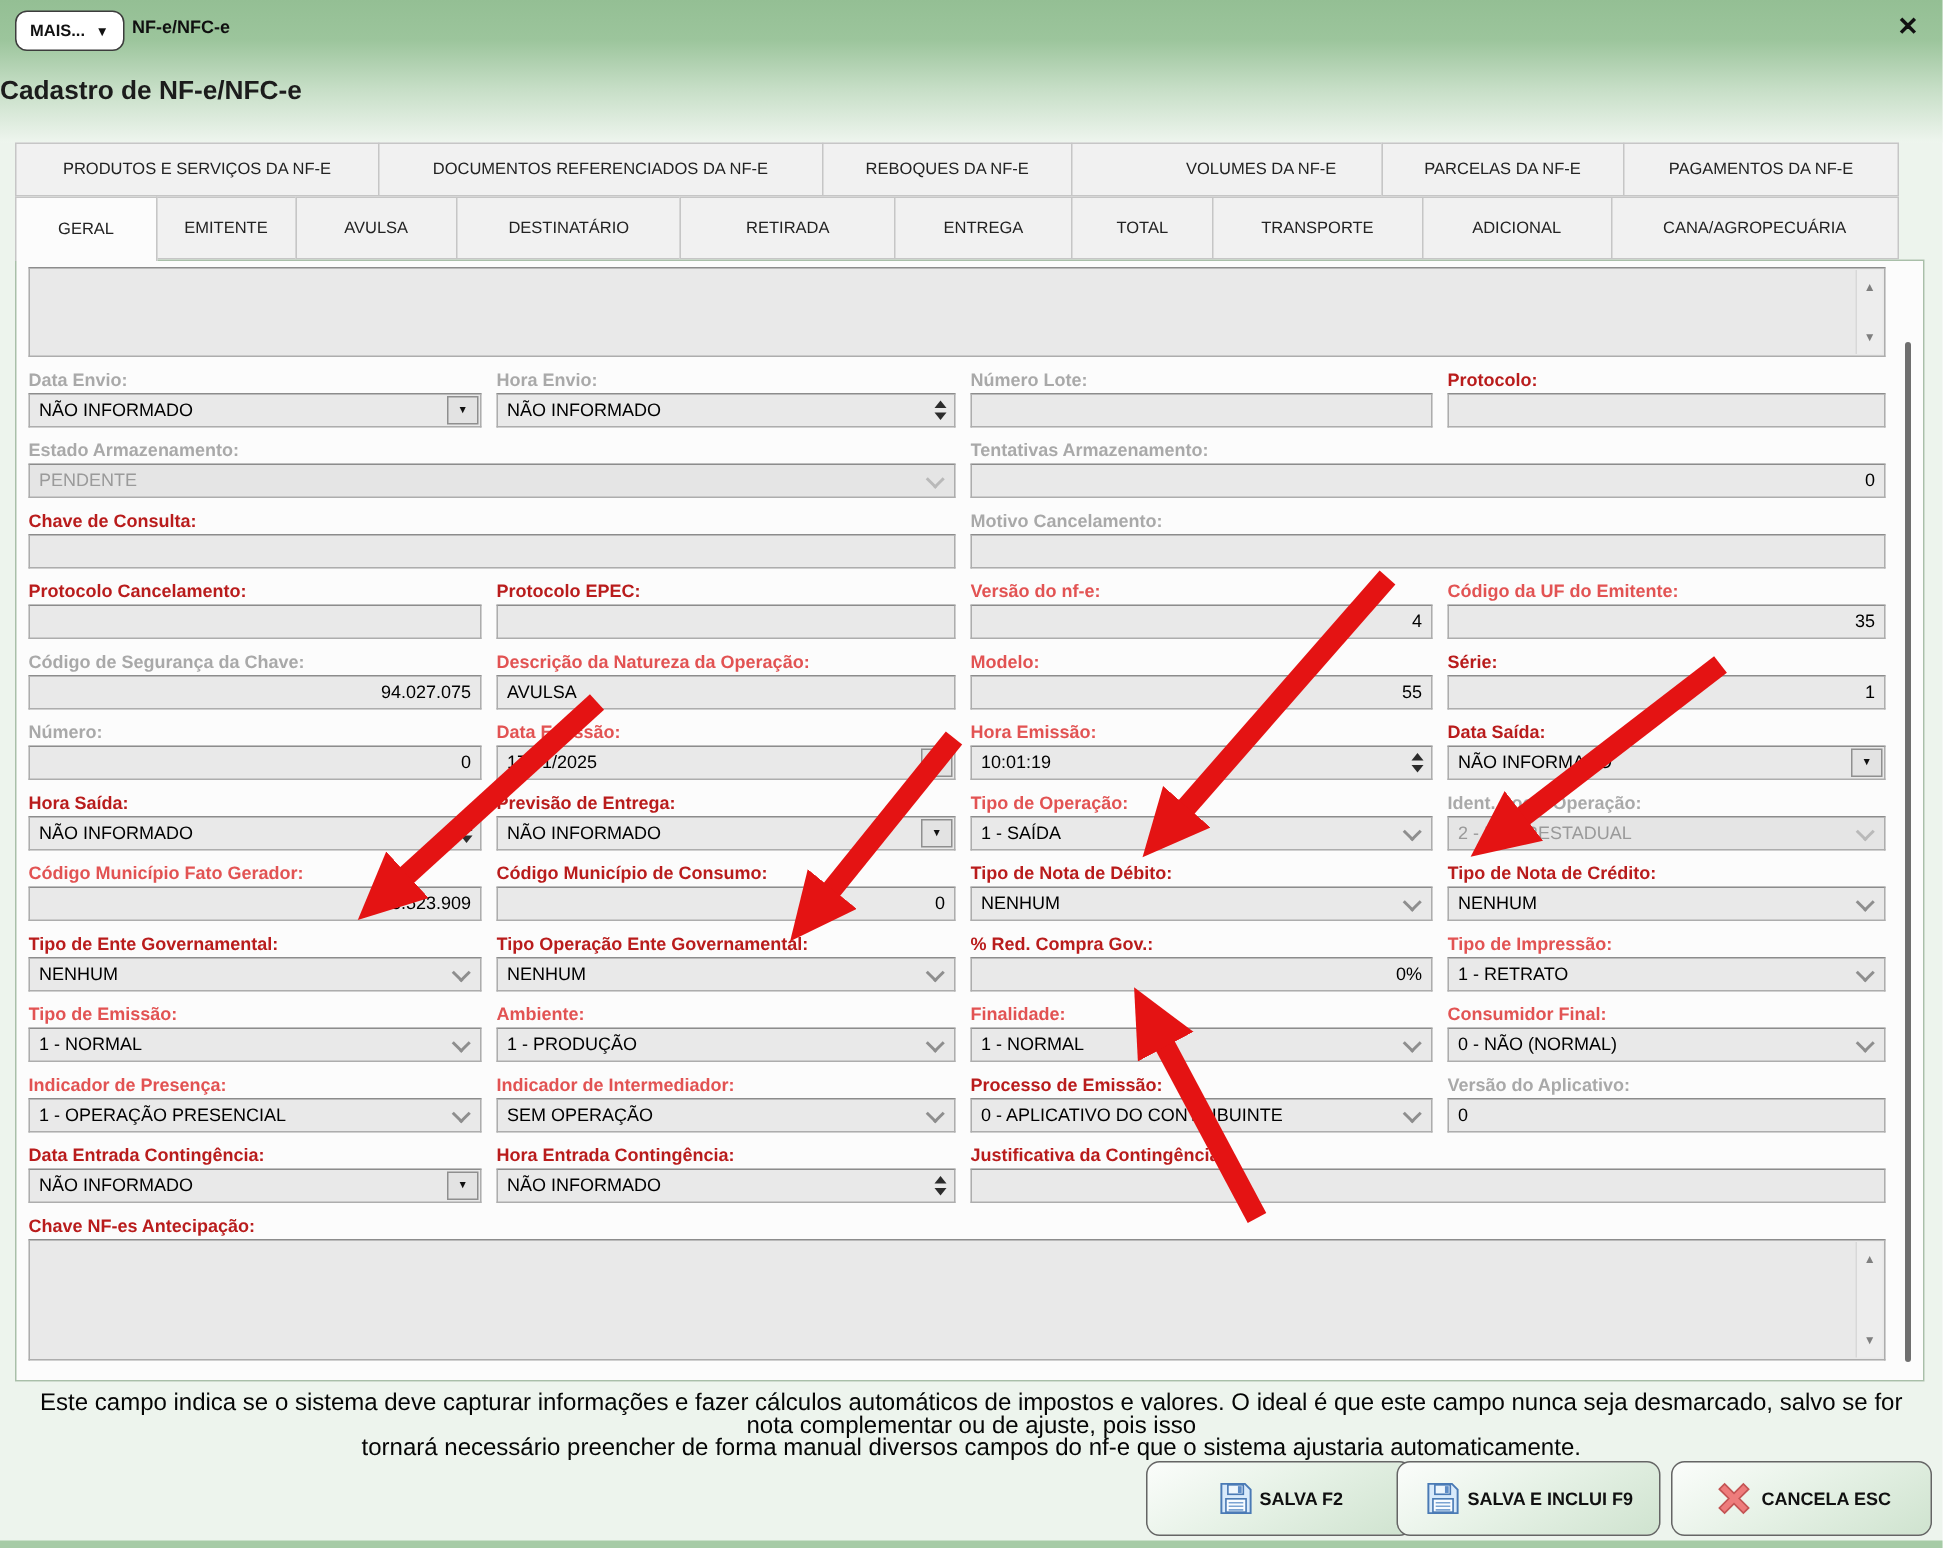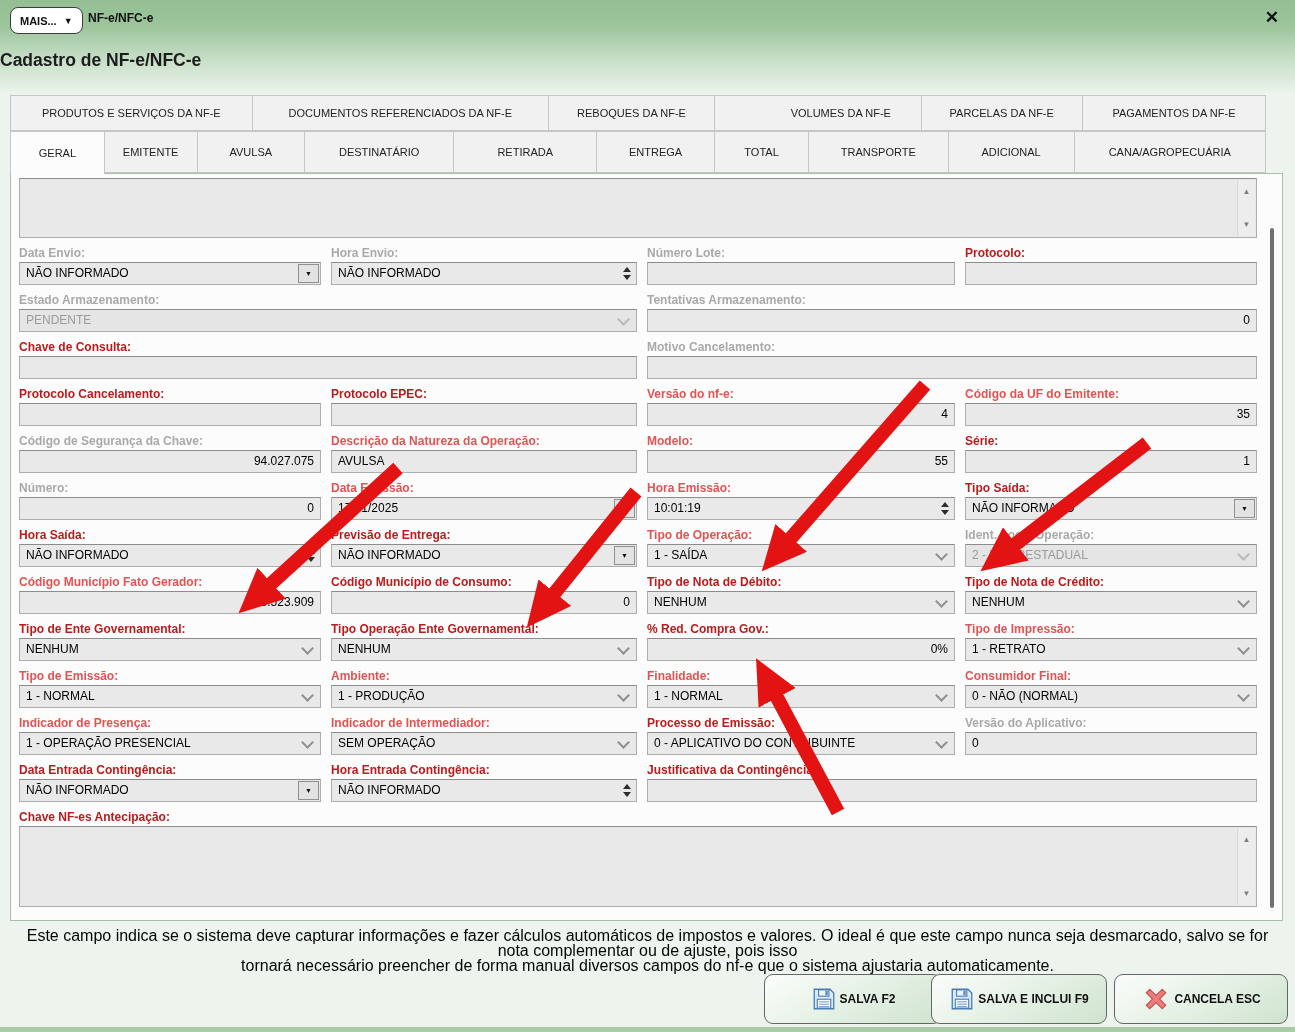--- a/index.html
+++ b/index.html
@@ -195,21 +195,21 @@
         <div class="ctl"><span>17/01/2025</span><span class="cbtn">▼</span></div>
       </div>
       <div class="field" style="grid-column: span 1;">
         <div class="lbl red">Hora Emissão:</div>
         <div class="ctl"><span>10:01:19</span><span class="spin">
             <span class="tri-up"></span>
             <span class="tri-dn"></span>
           </span></div>
       </div>
       <div class="field" style="grid-column: span 1;">
-        <div class="lbl blk">Tipo Saída:</div>
+        <div class="lbl blk">Data Saída:</div>
         <div class="ctl"><span>NÃO INFORMADO</span><span class="cbtn">▼</span></div>
       </div>
       <div class="field" style="grid-column: span 1;">
         <div class="lbl blk">Hora Saída:</div>
         <div class="ctl"><span>NÃO INFORMADO</span><span class="spin">
             <span class="tri-up"></span>
             <span class="tri-dn"></span>
           </span></div>
       </div>
       <div class="field" style="grid-column: span 1;">

